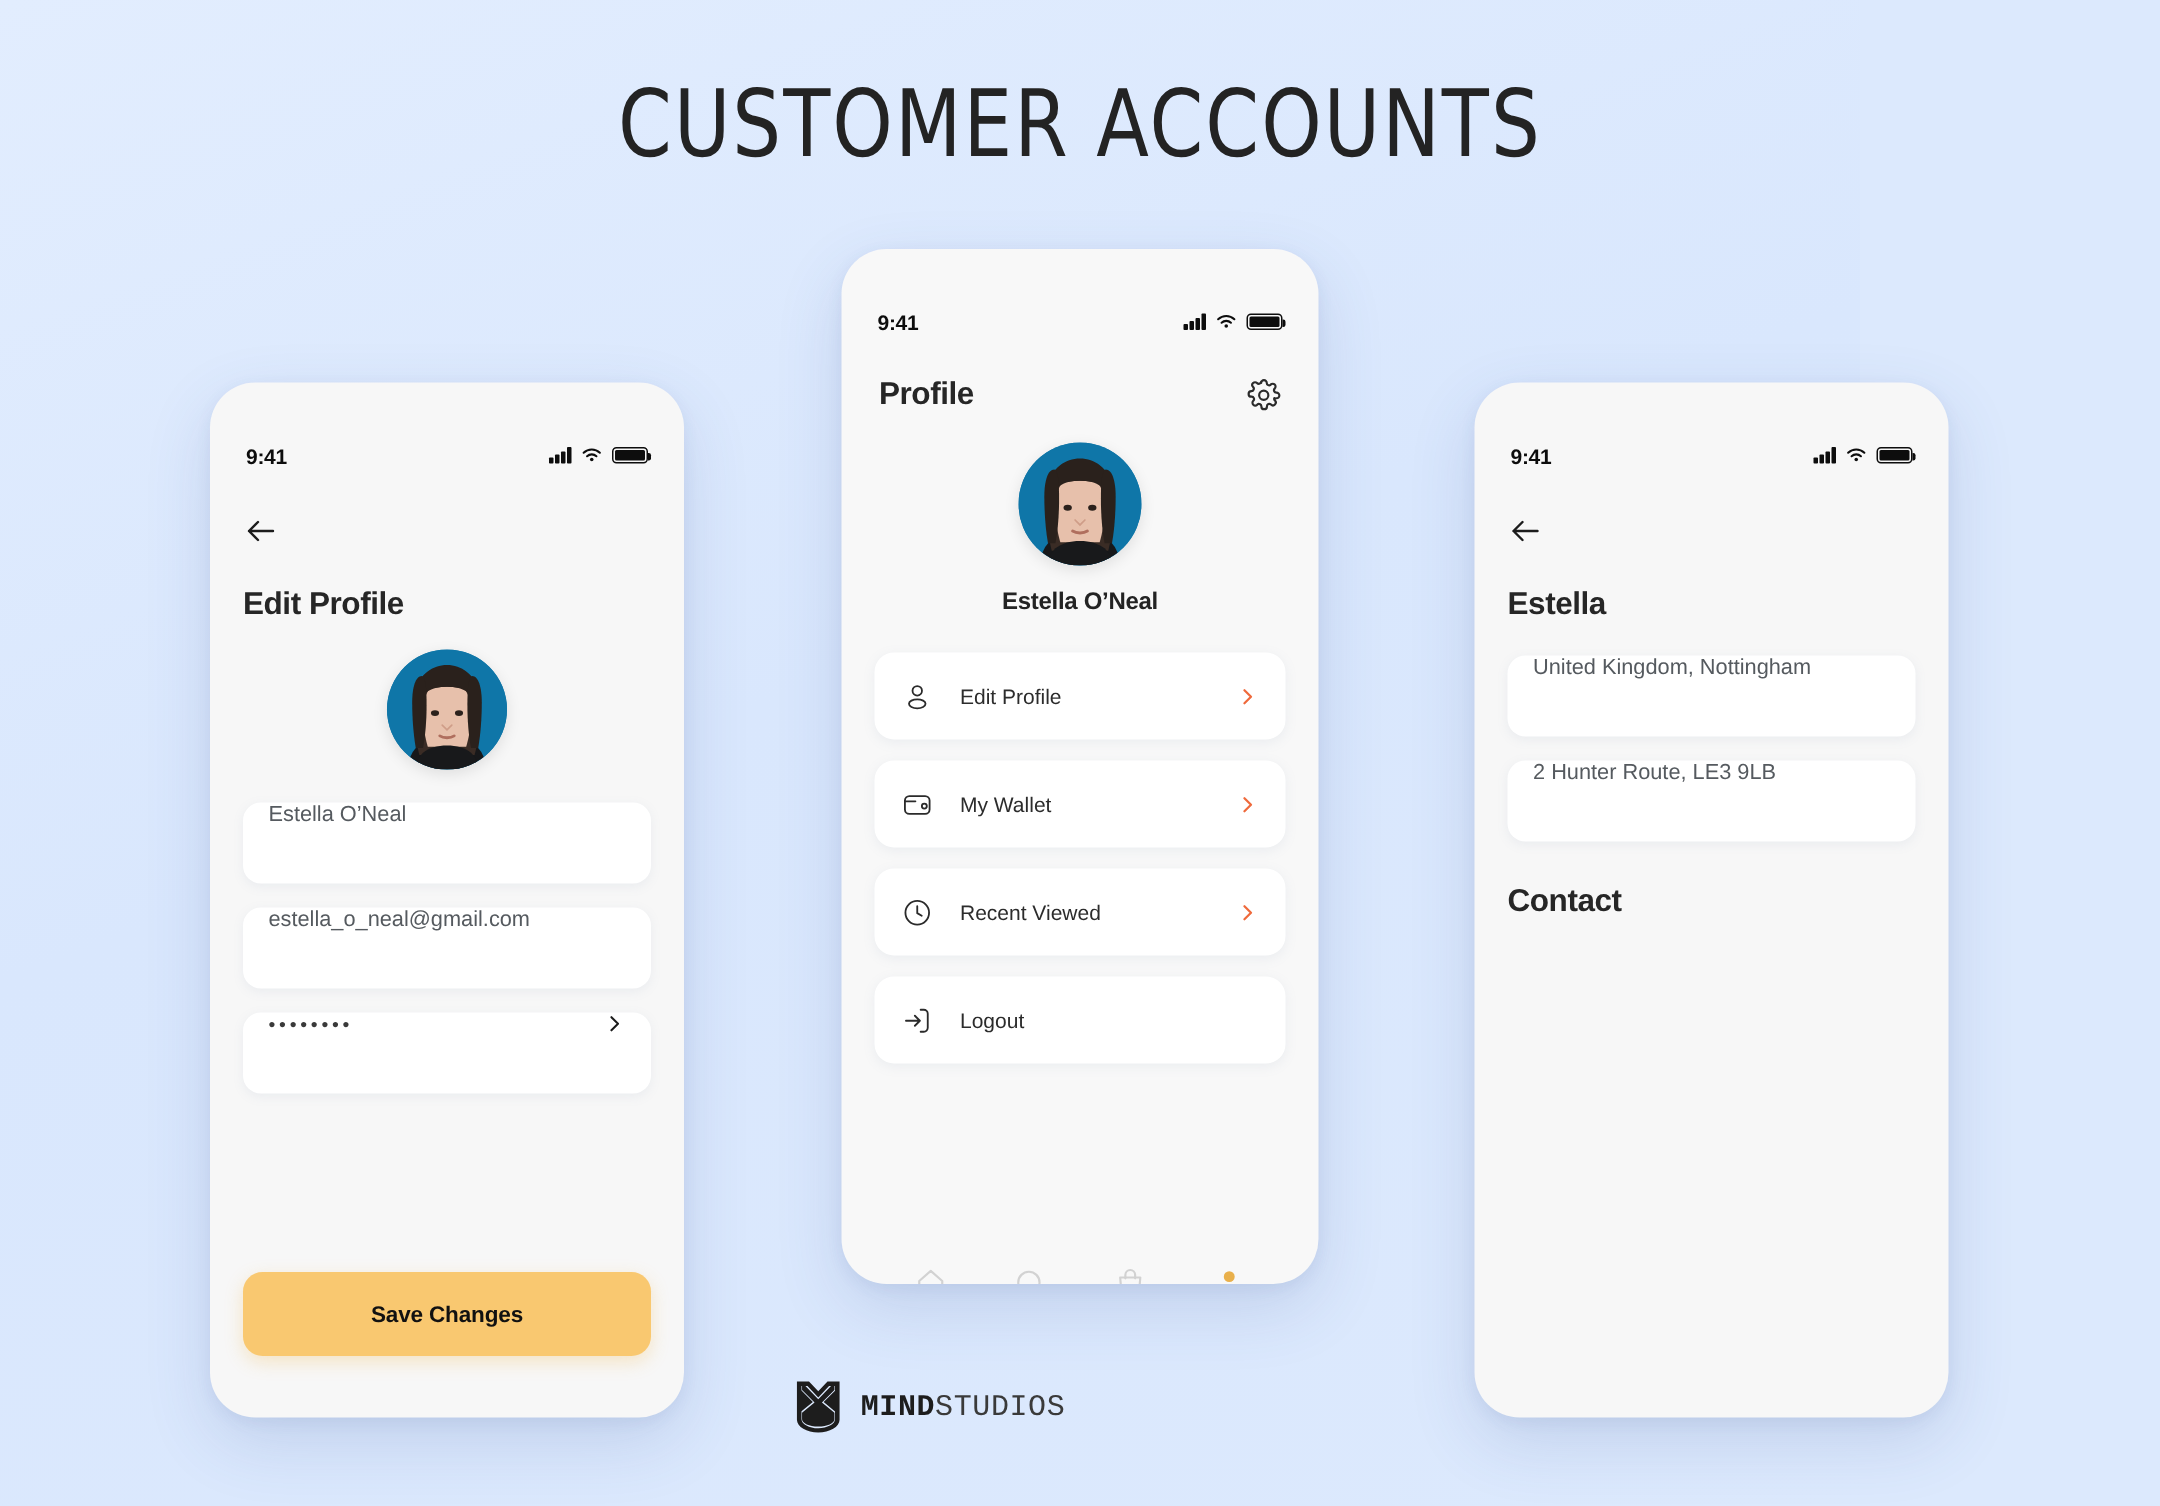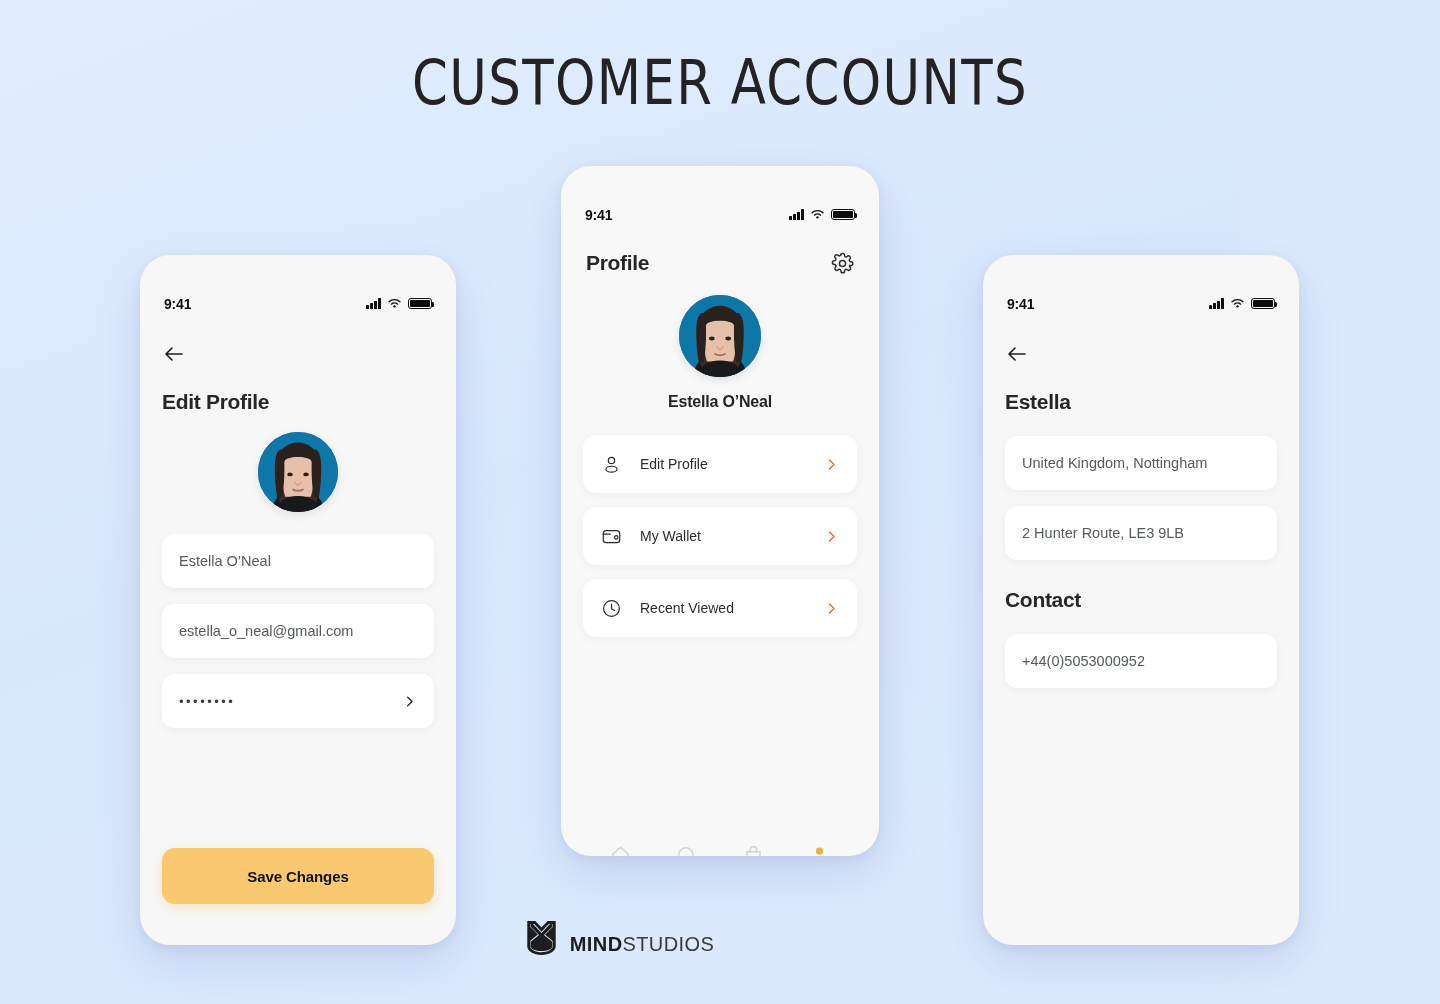--- a/index.html
+++ b/index.html
@@ -78,21 +78,21 @@
     background: #0f76a8;
     overflow: hidden;
     position: relative;
     box-shadow: 0 3px 10px rgba(0,0,0,0.10);
   }
   .avatar svg { display:block; width:100%; height:100%; }
 
   
   .field {
     background: #fff; border-radius: 12px;
-    height: 54px; display: flex; align-items: center;
+    height: 54px; display: flex; 
     padding: 0 17px;
     box-shadow: 0 2px 7px rgba(130,150,180,0.10);
     font-size: 14.5px; color: #555a5f;
     margin-bottom: 16px;
     justify-content: space-between;
   }
   .field .dots { letter-spacing: 2.5px; font-size: 13px; color:#3a3a3a; }
   .chev-dark { width: 15px; height: 15px; }
 
   .cta {
@@ -136,21 +136,21 @@
   .tabbar {
     position: absolute; left: 0; right: 0; bottom: 40px;
     display: flex; align-items: center; justify-content: space-around;
     padding: 0 26px;
   }
   .tab-icon { width: 23px; height: 23px; cursor: pointer; }
 
   
   .footer-logo {
     position: absolute; left: 0; right: 0; bottom: 48px;
-    display: flex; align-items: flex-end; justify-content: center; gap: 13px;
+    display: flex; align-items: center; justify-content: center; gap: 13px; font-family: Liberation Mono, monospace;
   }
   .logo-mark { width: 31px; height: 36px; }
   .logo-text { font-size: 20px; letter-spacing: 0.4px; color: #1d1d1d; }
   .logo-text b { font-weight: bold; }
   .logo-text span { font-weight: normal; color: #3a3a3a; }
 </style>
 </head>
 <body>
 
 <div class="page">
@@ -307,20 +307,27 @@
           <svg class="menu-icon" viewBox="0 0 24 24">
             <circle cx="12" cy="12" r="9" stroke="#2b2b2b" stroke-width="1.4" fill="none"></circle>
             <path d="M12 7v5.3l3.4 2" stroke="#2b2b2b" stroke-width="1.4" fill="none" stroke-linecap="round" stroke-linejoin="round"></path>
           </svg>
           <span class="menu-label">Recent Viewed</span>
           <svg class="chev-orange" viewBox="0 0 24 24">
             <path d="M9 5l7 7-7 7" stroke="#ef6a3c" stroke-width="2.4" fill="none" stroke-linecap="round" stroke-linejoin="round"></path>
           </svg>
         </div>
 
+        <div class="menu-item">
+          <svg class="menu-icon" viewBox="0 0 24 24">
+            <path d="M14.6 3.6h2.4a3 3 0 013 3v10.8a3 3 0 01-3 3h-2.4" stroke="#2b2b2b" stroke-width="1.4" fill="none" stroke-linecap="round"></path>
+            <path d="M3.4 12h10.2M10.2 8.2l3.8 3.8-3.8 3.8" stroke="#2b2b2b" stroke-width="1.4" fill="none" stroke-linecap="round" stroke-linejoin="round"></path>
+          </svg>
+          <span class="menu-label">Logout</span>
+        </div>
 
       </div>
 
       <div class="tabbar">
         <svg class="tab-icon" viewBox="0 0 24 24">
           <path d="M4 10.4L12 3.4l8 7v7.2a3 3 0 01-3 3H7a3 3 0 01-3-3v-7.2z" stroke="#d2d2d2" stroke-width="1.5" fill="none" stroke-linejoin="round"></path>
           <path d="M9.4 15.6h5.2" stroke="#d2d2d2" stroke-width="1.5" stroke-linecap="round"></path>
         </svg>
         <svg class="tab-icon" viewBox="0 0 24 24">
           <circle cx="11.4" cy="11.4" r="7.4" stroke="#d2d2d2" stroke-width="1.5" fill="none"></circle>
@@ -371,25 +378,20 @@
         <div class="field">
           <span>United Kingdom, Nottingham</span>
         </div>
         <div class="field">
           <span>2 Hunter Route, LE3 9LB</span>
         </div>
       </div>
 
       <div class="screen-title" style="margin-top:28px;">Contact</div>
 
-      <div style="margin-top:22px;">
-        <div class="field">
-          <span>+44(0)5053000952</span>
-        </div>
-      </div>
 
       <div class="home-indicator"></div>
     </div>
   </div>
 
   <div class="footer-logo">
     <svg class="logo-mark" viewBox="0 0 32 38">
       <path d="M1 1h8.5l6.5 7 6.5-7H31v27c0 5-7 9-15 9S1 33 1 28V1z" fill="#1d1d1d"></path>
       <path d="M4.2 4.2h4.2l7.6 8.2 7.6-8.2h4.2v3.3l-8 8 8 6.6v5.6c0 3.3-5.4 6.3-11.8 6.3S4.2 30.9 4.2 27.6V22l8-6.6-8-8V4.2z" fill="#dce9fd"></path>
       <path d="M16 13.6l9-9.4h2.4v2.8l-8.8 8.8 8.8 7.2v4.6c0 2.8-5 5.2-11.4 5.2S4.6 30.4 4.6 27.6V23l8.8-7.2L4.6 7V4.2H7l9 9.4z" fill="#1d1d1d"></path>

